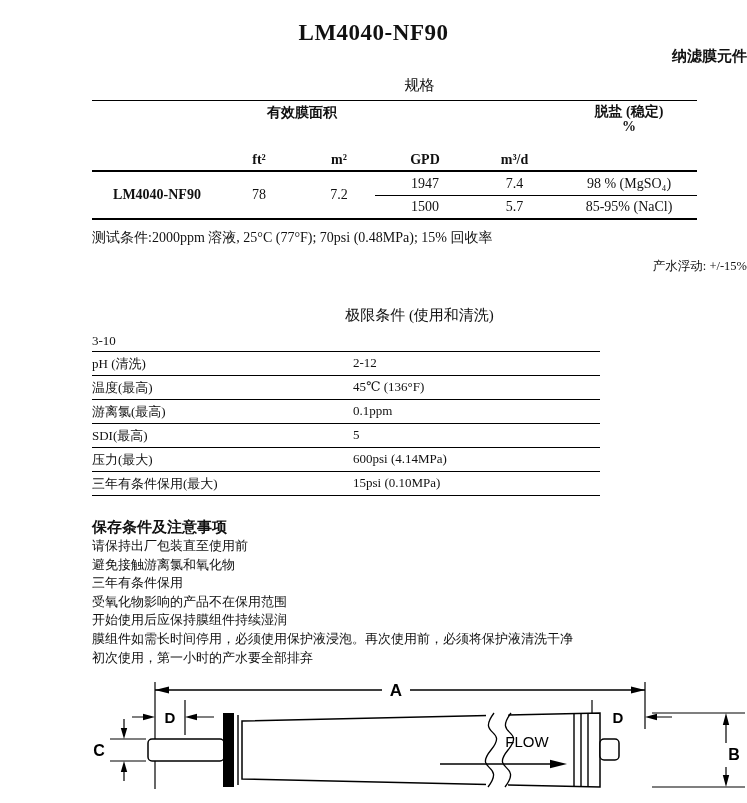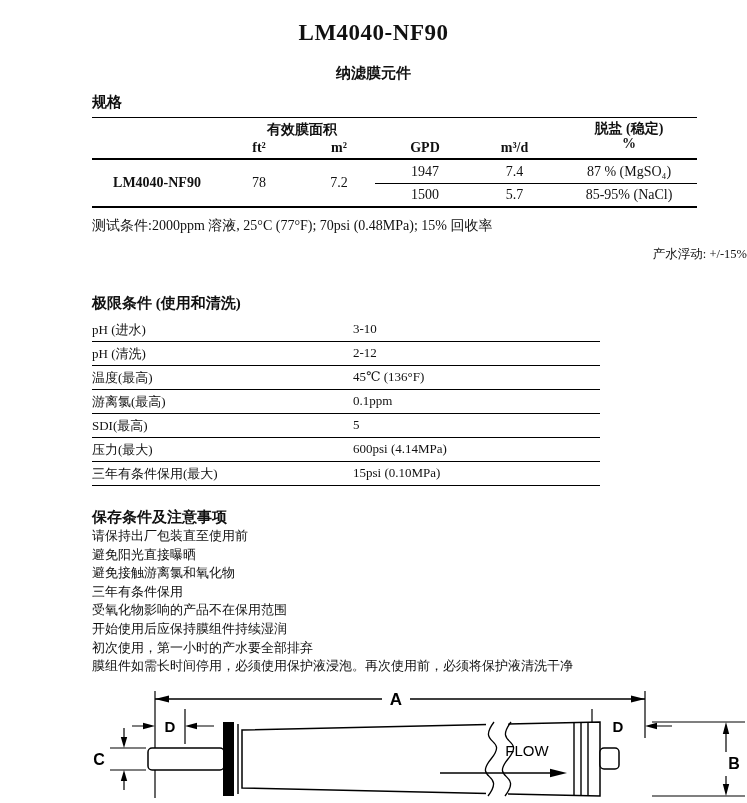--- a/index.html
+++ b/index.html
@@ -3,33 +3,33 @@
 <meta charset="utf-8">
 <style>
   html,body{margin:0;padding:0;background:#ffffff;}
   body{
     width:747px;height:803px;
     font-family:"Liberation Serif","DejaVu Serif",serif;
     color:#111;position:relative;overflow:hidden;
   }
   .doc{padding-top:20px;}
   .title{text-align:center;font-size:23px;font-weight:bold;letter-spacing:.5px;}
-  .subtitle{text-align:center;font-size:15px;font-weight:bold;margin-top:18px;}
+  .subtitle{text-align:right;font-size:15px;font-weight:bold;margin-top:1px;}
   .content{margin-left:92px;}
-  .sec-heading{font-size:15px;font-weight:bold;margin-top:10px;}
+  .sec-heading{font-size:15px;font-weight:normal;margin-top:10px;text-align:center;}
 
   
   .spec{width:605px;border-top:1.5px solid #000;margin-top:5px;font-size:14px;}
   .spec-head{display:grid;grid-template-columns:130px 74px 86px 86px 93px 136px;
              border-bottom:2.2px solid #000;}
   .spec-head .c{text-align:center;font-weight:bold;}
   .g1{grid-column:2/4;padding-top:3px;}
   .g2{grid-column:4/6;padding-top:3px;}
   .g3{grid-column:6/7;grid-row:1/3;padding-top:3px;line-height:15px;}
-  .u{grid-row:2;padding:1px 0 2px;}
+  .u{grid-row:2;padding:1px 0 2px;margin-top:29px;}
   .spec-body{display:grid;grid-template-columns:130px 74px 86px 86px 93px 136px;
              grid-template-rows:23px 23px;border-bottom:2px solid #000;position:relative;}
   .spec-body .c{text-align:center;align-self:center;}
   .rs{grid-row:1/3;}
   .model{font-weight:bold;}
   .mid-divider{position:absolute;left:283px;right:0;top:50%;border-top:1.4px solid #000;}
 
   .note-line{font-size:14px;margin-top:9px;}
   .note-line2{font-size:12.5px;margin-top:11px;text-align:right;}
 
@@ -70,35 +70,34 @@
         <div class="c u" style="grid-column:3">m²</div>
         <div class="c u" style="grid-column:4">GPD</div>
         <div class="c u" style="grid-column:5">m³/d</div>
       </div>
       <div class="spec-body">
         <div class="c rs model" style="grid-column:1">LM4040-NF90</div>
         <div class="c rs" style="grid-column:2">78</div>
         <div class="c rs" style="grid-column:3">7.2</div>
         <div class="c" style="grid-column:4;grid-row:1">1947</div>
         <div class="c" style="grid-column:5;grid-row:1">7.4</div>
-        <div class="c" style="grid-column:6;grid-row:1">87 % (MgSO₄)</div>
+        <div class="c" style="grid-column:6;grid-row:1">98 % (MgSO₄)</div>
         <div class="c" style="grid-column:4;grid-row:2">1500</div>
         <div class="c" style="grid-column:5;grid-row:2">5.7</div>
         <div class="c" style="grid-column:6;grid-row:2">85-95% (NaCl)</div>
         <div class="mid-divider"></div>
       </div>
     </div>
 
     <div class="note-line">测试条件:2000ppm 溶液, 25°C (77°F); 70psi (0.48MPa); 15%  回收率</div>
     <div class="note-line2">产水浮动: +/-15%</div>
 
     <div class="sec-heading" style="margin-top:31px">极限条件 (使用和清洗)</div>
     <div class="limits">
       <div class="limit-row">
-          <span class="limit-label">pH (进水)</span>
           <span class="limit-value">3-10</span>
         </div>
       <div class="limit-row">
           <span class="limit-label">pH (清洗)</span>
           <span class="limit-value">2-12</span>
         </div>
       <div class="limit-row">
           <span class="limit-label">温度(最高)</span>
           <span class="limit-value">45℃ (136°F)</span>
         </div>
@@ -115,27 +114,26 @@
           <span class="limit-value">600psi (4.14MPa)</span>
         </div>
       <div class="limit-row">
           <span class="limit-label">三年有条件保用(最大)</span>
           <span class="limit-value">15psi (0.10MPa)</span>
         </div>
     </div>
 
     <div class="storage-heading">保存条件及注意事项</div>
     <div class="storage-note">请保持出厂包装直至使用前</div>
-    <div class="storage-note">避免阳光直接曝晒</div>
     <div class="storage-note">避免接触游离氯和氧化物</div>
     <div class="storage-note">三年有条件保用</div>
     <div class="storage-note">受氧化物影响的产品不在保用范围</div>
     <div class="storage-note">开始使用后应保持膜组件持续湿润</div>
+    <div class="storage-note">膜组件如需长时间停用，必须使用保护液浸泡。再次使用前，必须将保护液清洗干净</div>
     <div class="storage-note">初次使用，第一小时的产水要全部排弃</div>
-    <div class="storage-note">膜组件如需长时间停用，必须使用保护液浸泡。再次使用前，必须将保护液清洗干净</div>
   </div>
 
   <div class="diagram-wrap">
     <svg width="657" height="152" viewBox="0 0 657 152" font-family="Liberation Sans, DejaVu Sans, sans-serif" fill="none" stroke="#000">
 
       <path d="M65 15 H292 M320 15 H555" stroke-width="1.3"></path>
       <polygon points="65,15 79,11.4 79,18.6" fill="#000" stroke="none"></polygon>
       <polygon points="555,15 541,11.4 541,18.6" fill="#000" stroke="none"></polygon>
       <text x="306" y="21" font-size="17" font-weight="bold" fill="#000" stroke="none" text-anchor="middle">A</text>
 

